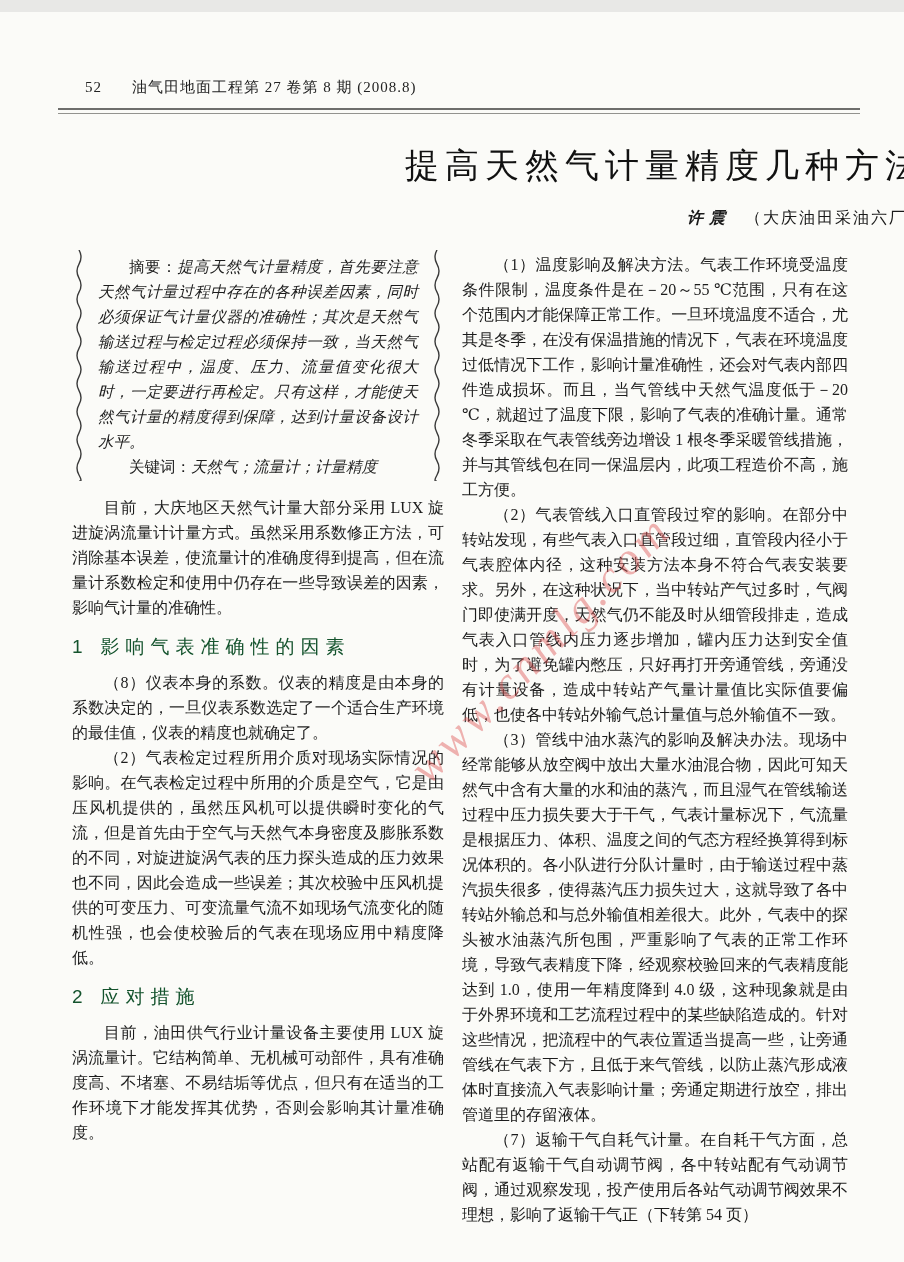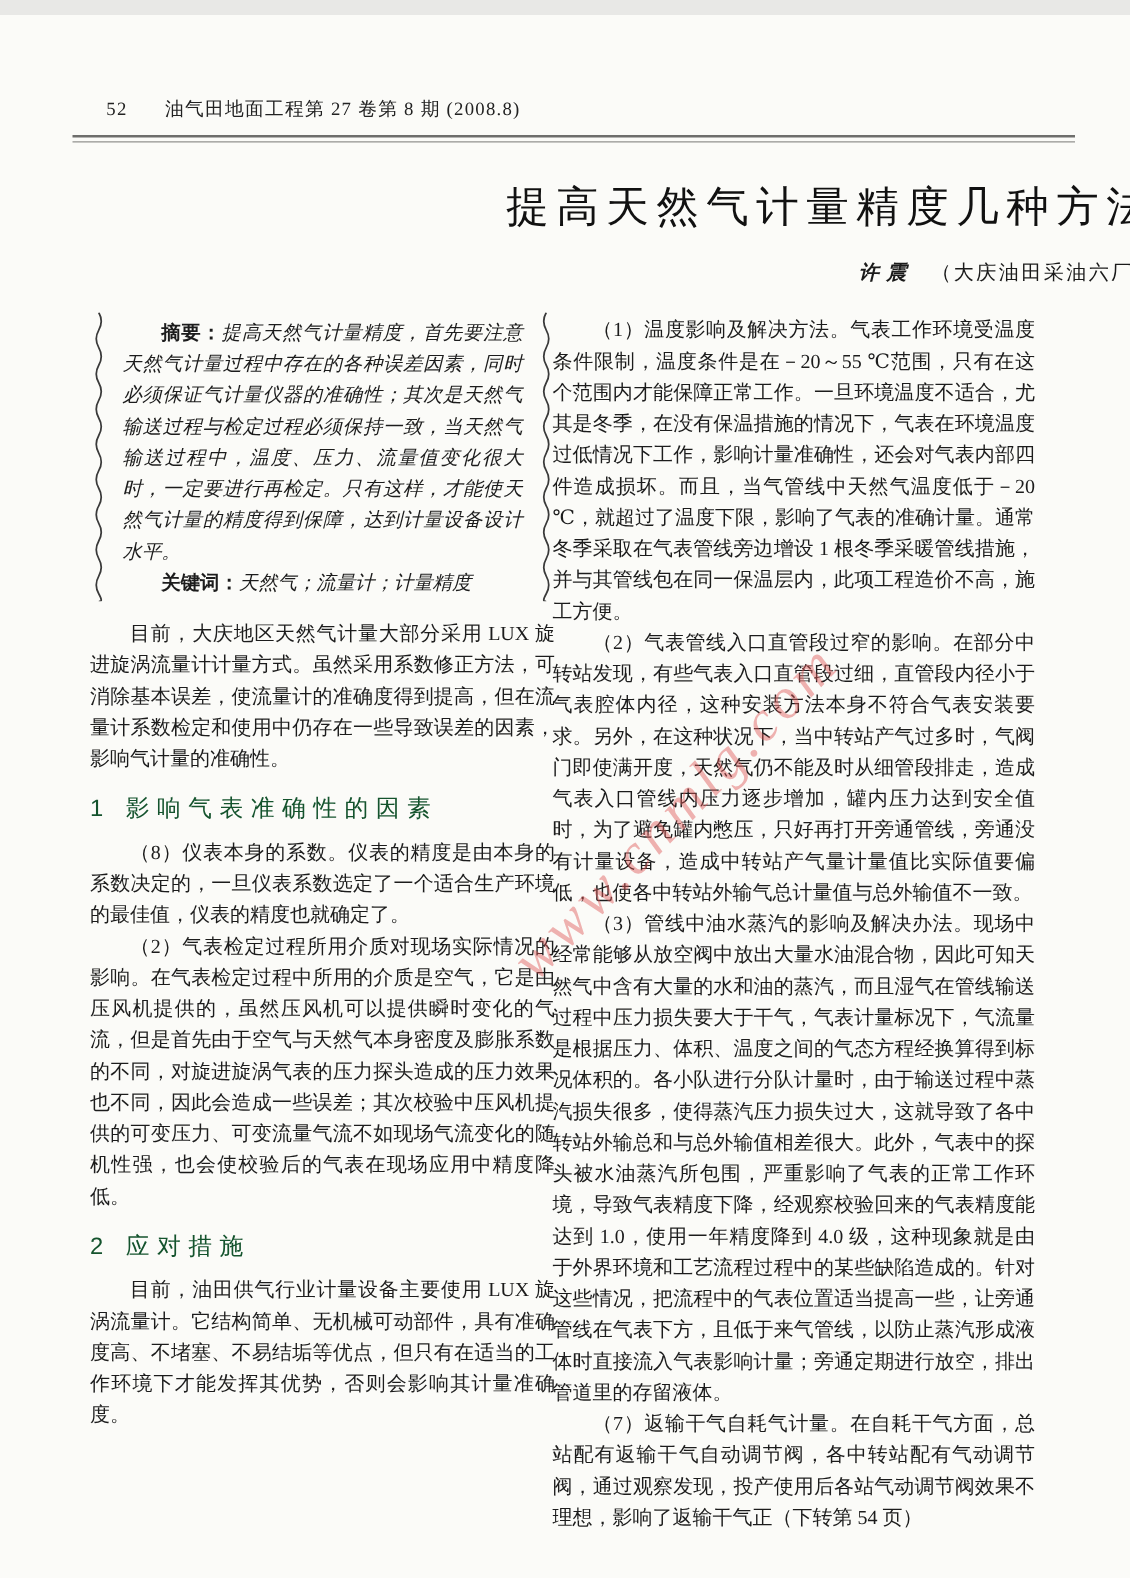--- a/index.html
+++ b/index.html
@@ -26,32 +26,32 @@
     font-size:34px;font-weight:normal;letter-spacing:6px;color:#111;
   }
   .author-line{
     position:absolute;top:196px;left:0;width:100%;text-align:right;
     font-size:16px;color:#1a1a1a;
   }
   .author-name{font-weight:bold;font-style:italic;letter-spacing:6px;margin-right:10px;}
   .author-affil{letter-spacing:2px;}
   
   .col-left{position:absolute;left:72px;top:238px;width:372px;}
-  .col-right{position:absolute;left:442px;top:240px;width:386px;}
+  .col-right{position:absolute;left:462px;top:240px;width:386px;}
   p.body{
     margin:0;text-indent:2em;text-align:justify;
     font-size:16px;line-height:25px;color:#1c1c1c;
   }
   
   .abstract-block{
     position:relative;padding:4px 26px 2px 26px;margin-bottom:14px;
     font-style:italic;
   }
   .abstract-block p.body{font-size:15.5px;line-height:25px;}
-  .abstract-label,.keywords-label{font-weight:bold;font-style:normal;}
+  .abstract-label,.keywords-label{font-weight:normal;font-style:normal;}
   .bracket{position:absolute;top:0;width:14px;height:100%;}
   .bracket.left{left:0;}
   .bracket.right{right:0;}
   .bracket svg{width:14px;height:100%;}
   
   .section-heading{
     margin:14px 0 10px 0;font-size:19px;color:#14532d;
     font-family:Liberation Sans, sans-serif;font-weight:normal;
   }
   .section-heading .num{margin-right:18px;}

